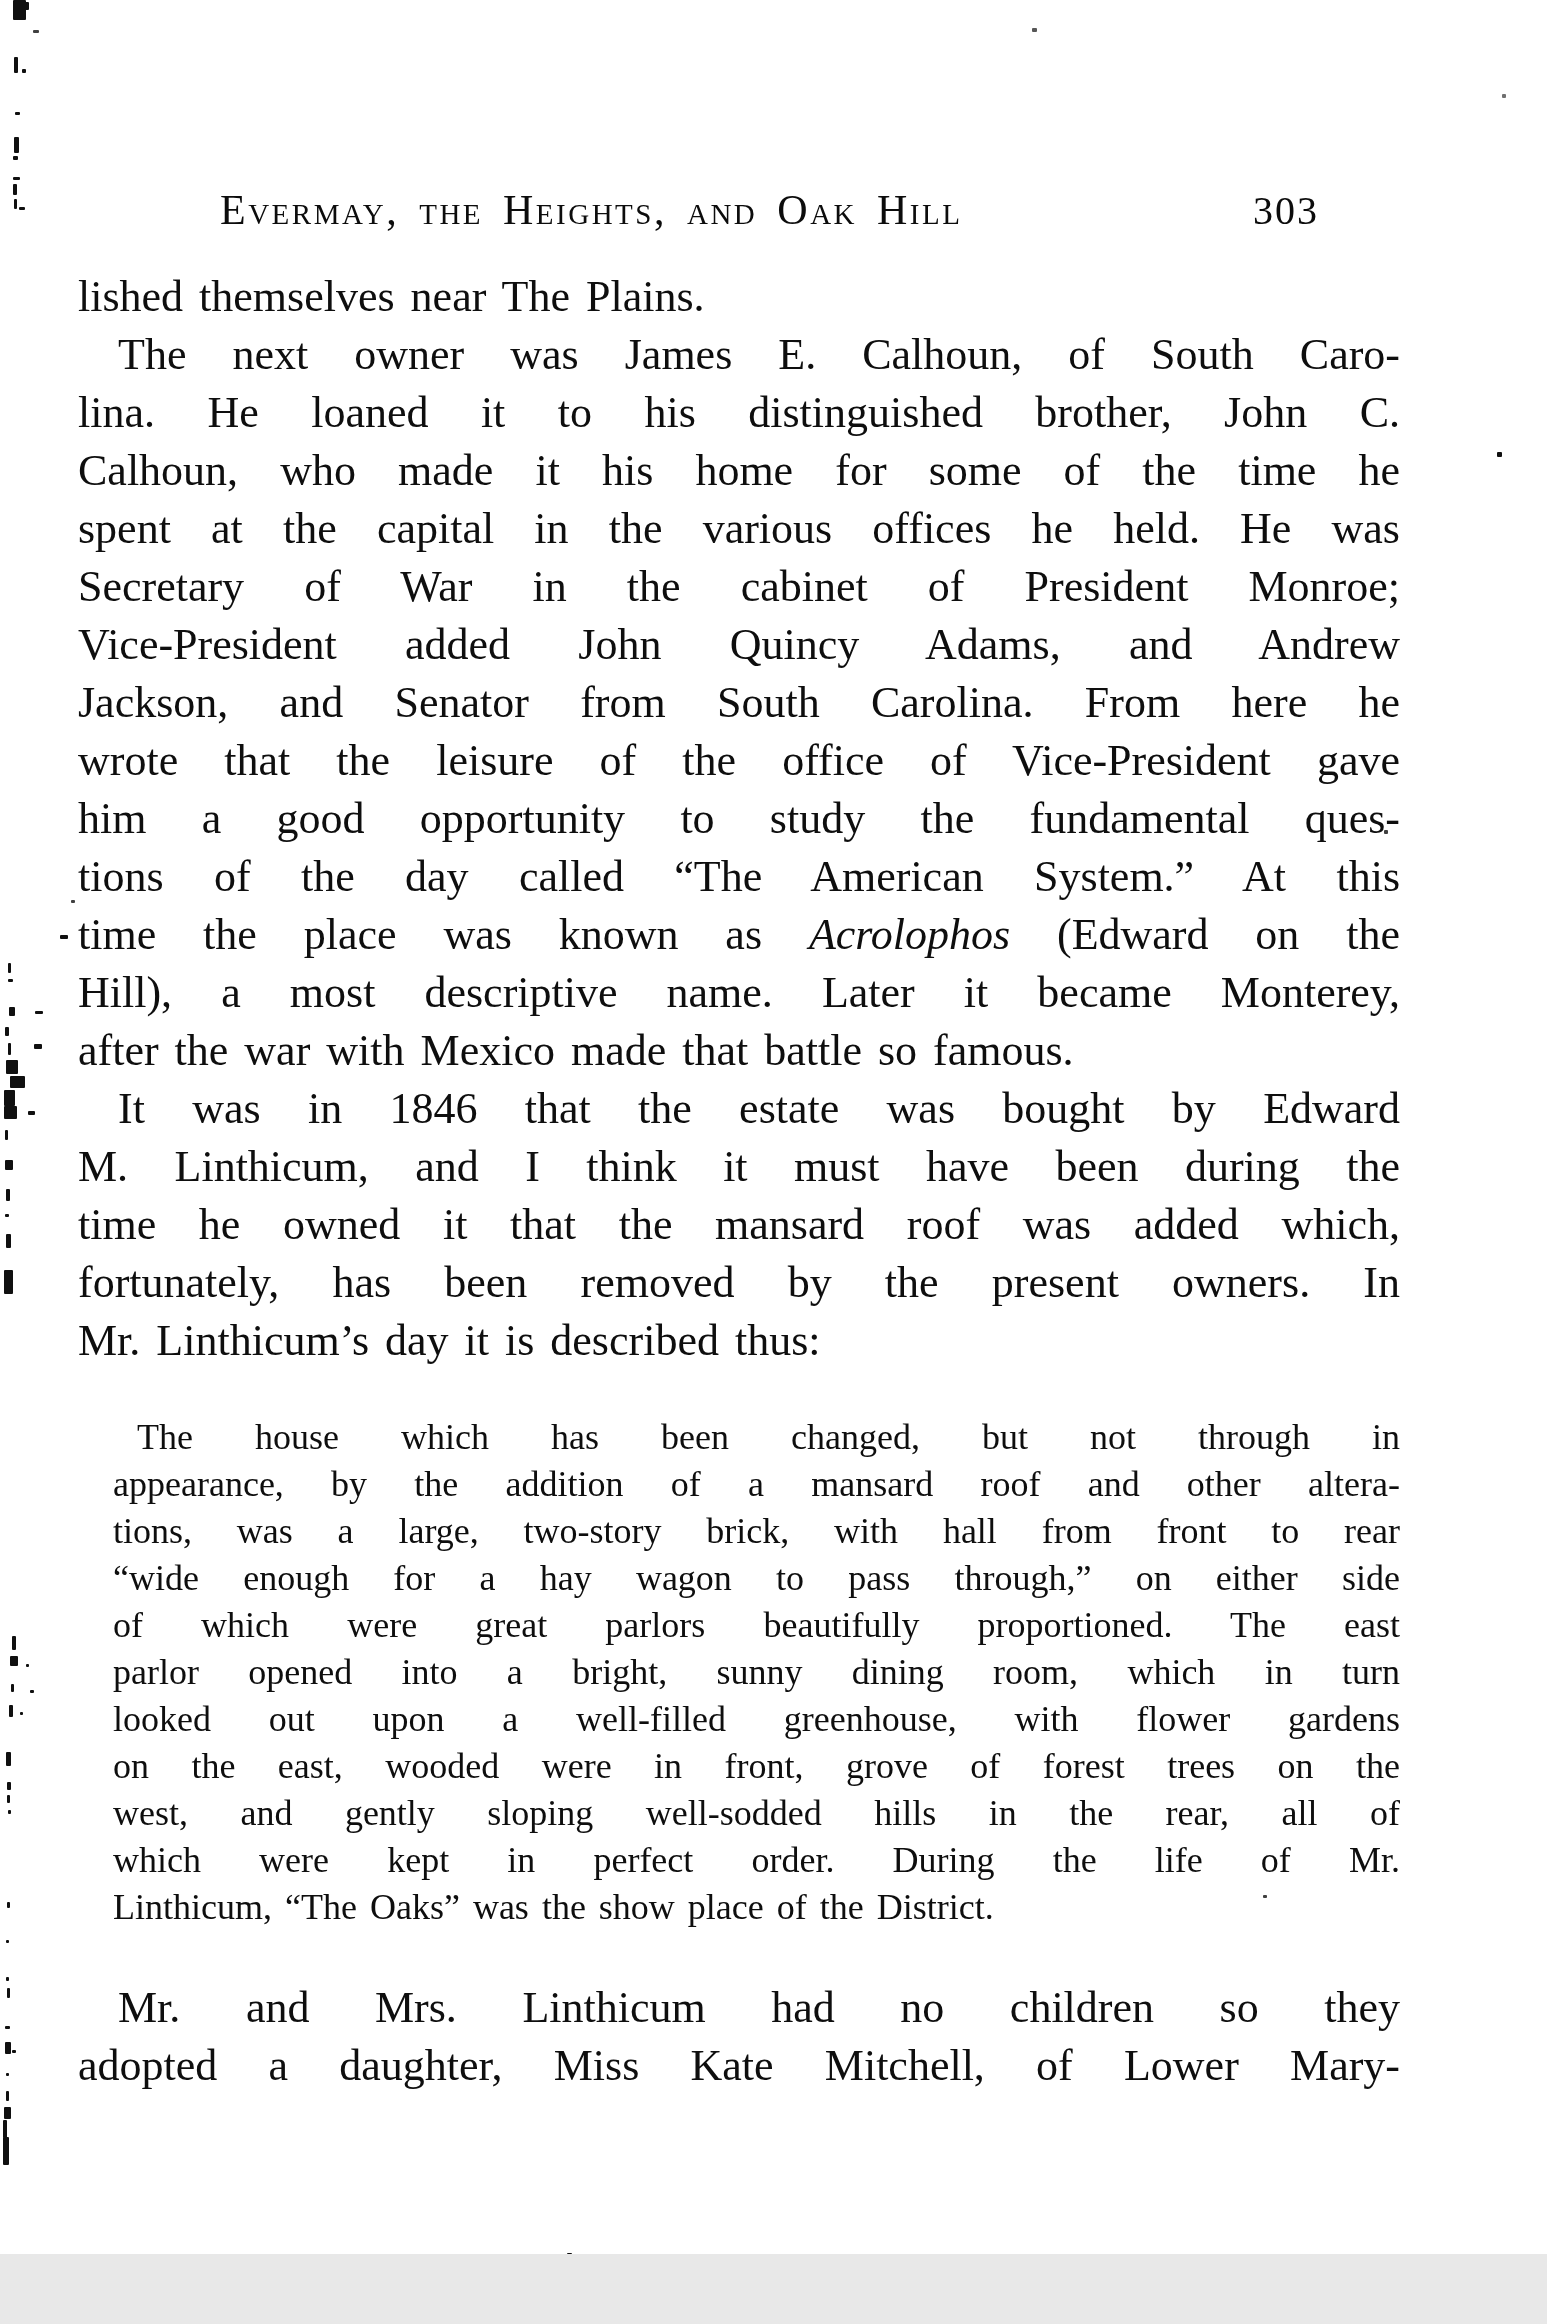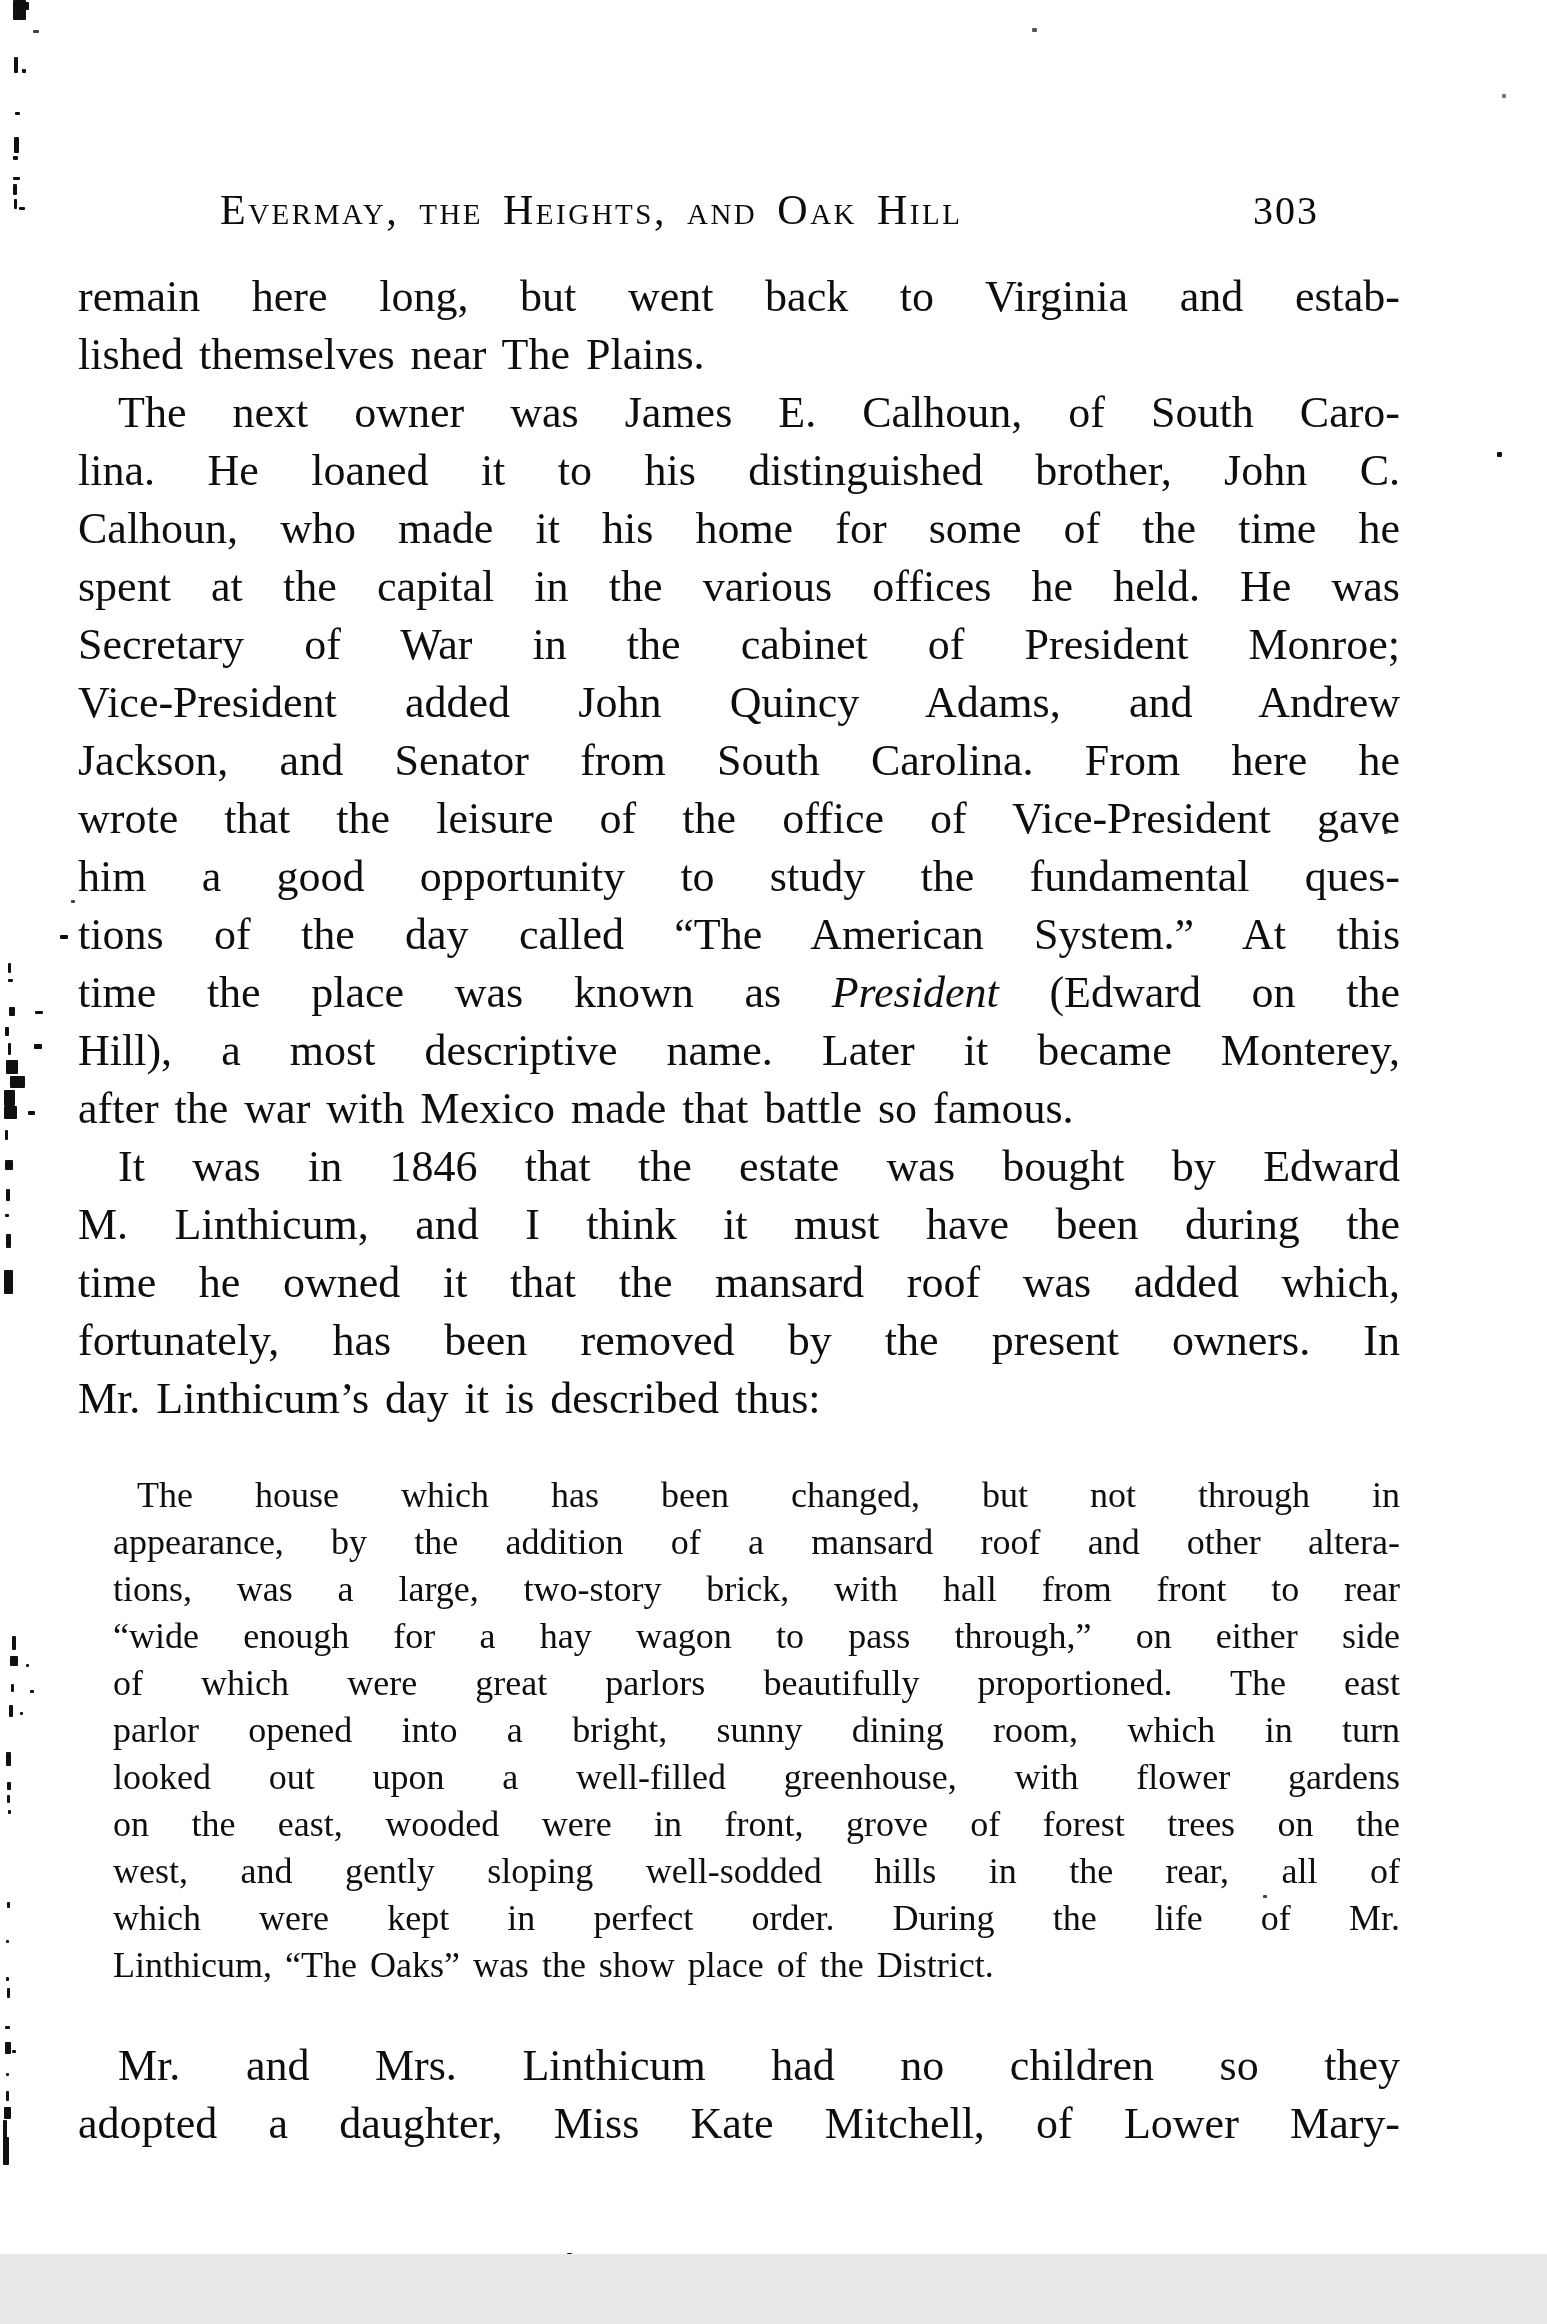--- a/index.html
+++ b/index.html
@@ -81,35 +81,34 @@
 </head>
 <body>
 
 <div id="page">
   <header id="header">
     <div id="running-title">Evermay, the Heights, and Oak Hill</div>
     <div id="page-number">303</div>
   </header>
   <main id="text-column">
       <div class="para body">
-        <div class="line just first"><span>remain here long, but went back to Virginia and estab-</span></div>
         <div class="line"><span>lished themselves near The Plains.</span></div>
       </div>
       <div class="para body indent">
         <div class="line just first"><span>The next owner was James E. Calhoun, of South Caro-</span></div>
         <div class="line just"><span>lina. He loaned it to his distinguished brother, John C.</span></div>
         <div class="line just"><span>Calhoun, who made it his home for some of the time he</span></div>
         <div class="line just"><span>spent at the capital in the various offices he held. He was</span></div>
         <div class="line just"><span>Secretary of War in the cabinet of President Monroe;</span></div>
         <div class="line just"><span>Vice-President added John Quincy Adams, and Andrew</span></div>
         <div class="line just"><span>Jackson, and Senator from South Carolina. From here he</span></div>
         <div class="line just"><span>wrote that the leisure of the office of Vice-President gave</span></div>
         <div class="line just"><span>him a good opportunity to study the fundamental ques-</span></div>
         <div class="line just"><span>tions of the day called “The American System.” At this</span></div>
-        <div class="line just"><span>time the place was known as </span><span class="it">President</span><span> (Edward on the</span></div>
+        <div class="line just"><span>time the place was known as </span><span class="it">Acrolophos</span><span> (Edward on the</span></div>
         <div class="line just"><span>Hill), a most descriptive name. Later it became Monterey,</span></div>
         <div class="line"><span>after the war with Mexico made that battle so famous.</span></div>
       </div>
       <div class="para body indent">
         <div class="line just first"><span>It was in 1846 that the estate was bought by Edward</span></div>
         <div class="line just"><span>M. Linthicum, and I think it must have been during the</span></div>
         <div class="line just"><span>time he owned it that the mansard roof was added which,</span></div>
         <div class="line just"><span>fortunately, has been removed by the present owners. In</span></div>
         <div class="line"><span>Mr. Linthicum’s day it is described thus:</span></div>
       </div>

